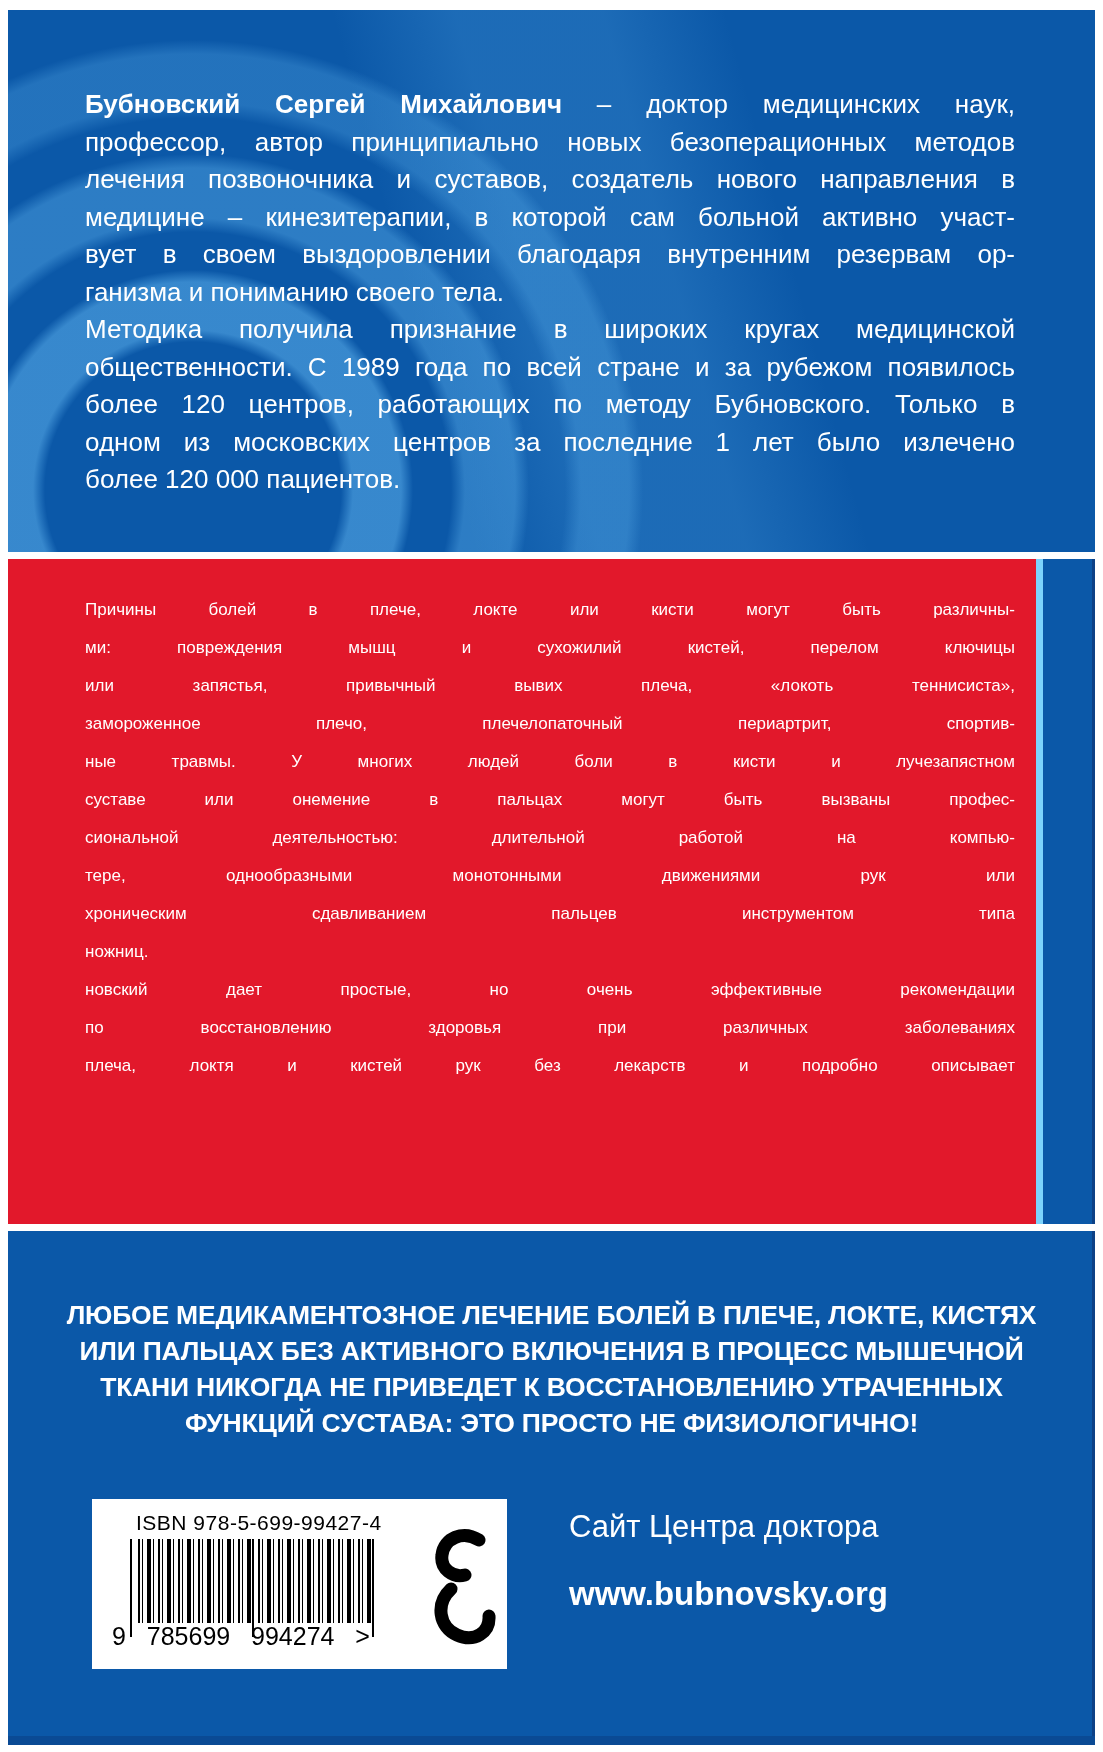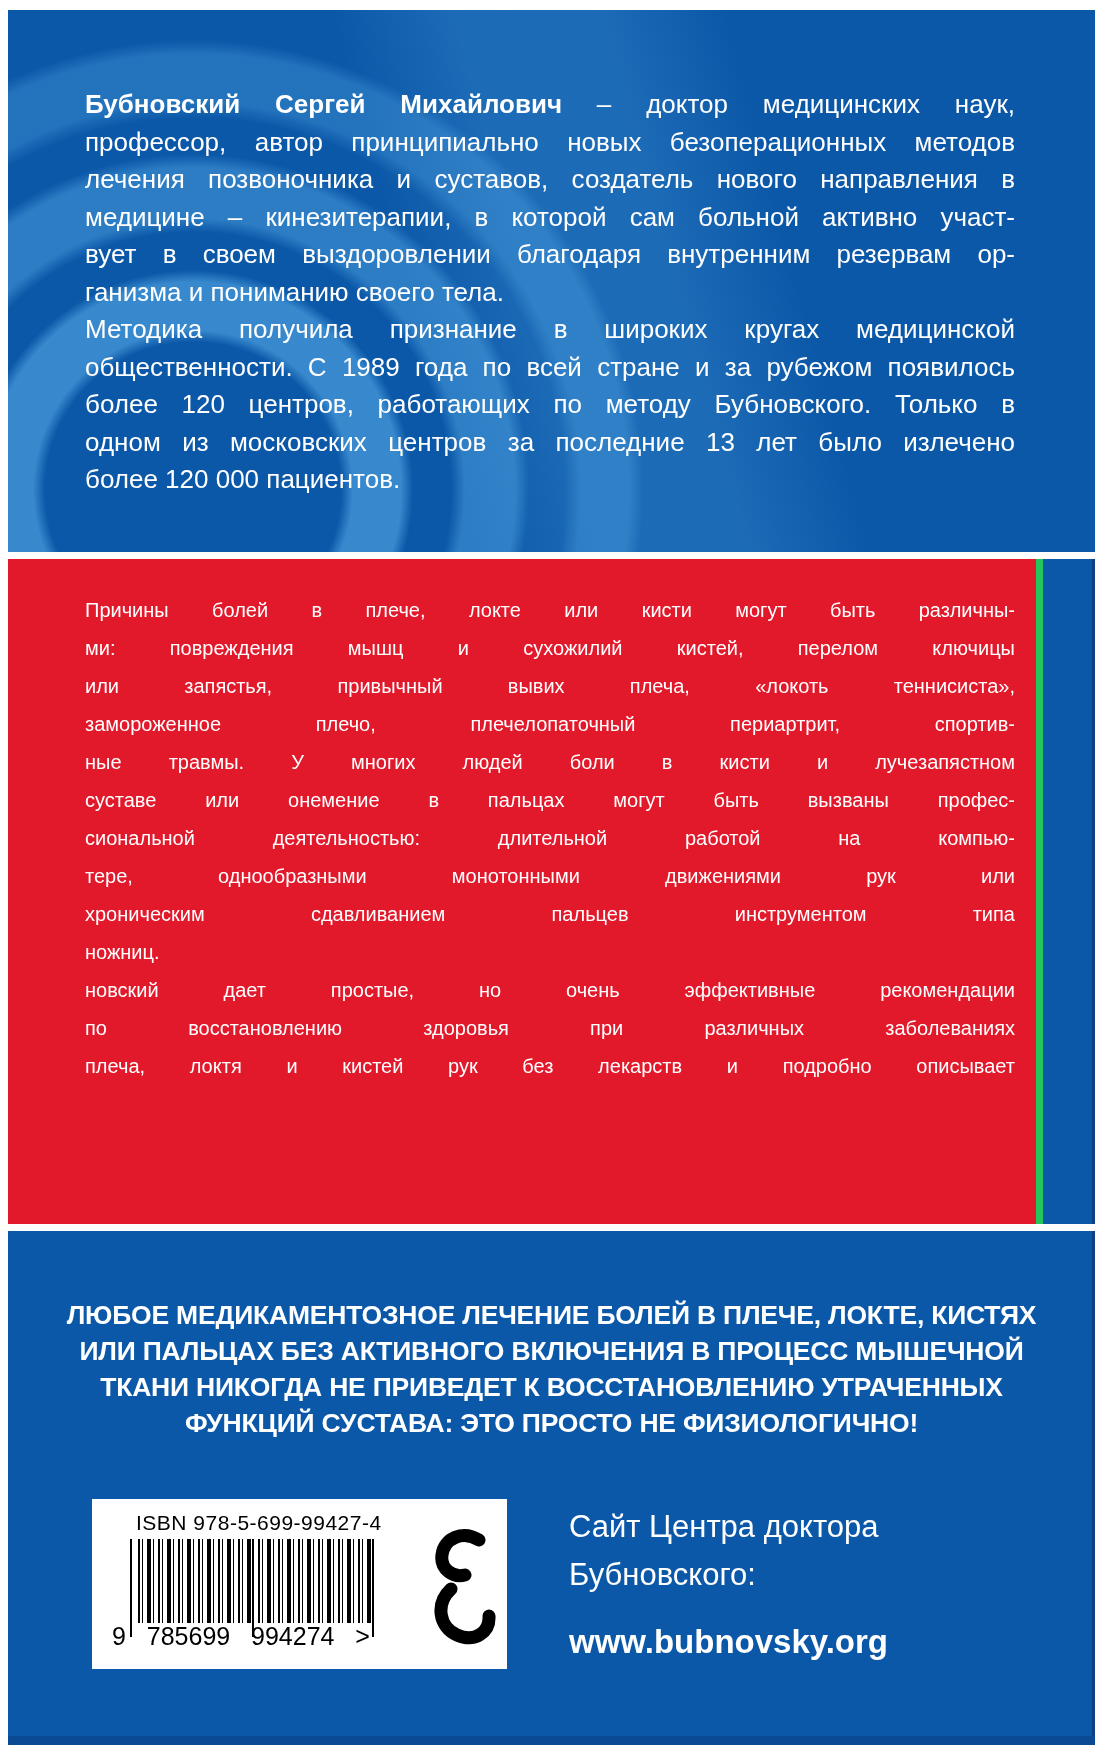--- a/index.html
+++ b/index.html
@@ -21,23 +21,23 @@
         rgba(92,176,236,0) 450px),
       linear-gradient(75deg, rgba(92,176,236,0) 38%, rgba(92,176,236,.22) 48% 60%, rgba(92,176,236,0) 70%);
     background-color:#0b58a8;}
   .bio{padding:76px 80px 0 77px;color:#ffffff;font-size:26px;line-height:37.5px;}
   .jline{text-align:justify;text-align-last:justify;overflow:hidden;white-space:normal;}
   .jline.last{text-align-last:left;}
   .bio b{font-weight:700;}
   
   .divider{height:7px;background:#ffffff;}
   
-  .red-section{height:665px;margin-right:52px;border-right:7px solid #22c55e;
+  .red-section{height:665px;margin-right:52px;border-right:7px solid #7dd3fc;
                background:#e2182b;box-sizing:border-box;
-               padding:32px 21px 0 77px;color:#ffffff;font-size:20px;line-height:38px;}
+               padding:32px 21px 0 77px;color:#ffffff;font-size:17px;line-height:38px;}
   
   .bottom-section{height:514px;}
   .banner{width:1000px;margin:0 auto;padding-top:66px;color:#ffffff;
           font-weight:700;font-size:26.5px;line-height:36px;letter-spacing:-0.2px;}
   .banner .jline,.banner .jline.last{text-align:center;text-align-last:center;}
   
   .footer{display:flex;margin-top:58px;padding-left:84px;align-items:flex-start;}
   .isbn-card{width:415px;height:170px;background:#ffffff;box-sizing:border-box;
              display:flex;padding:12px 12px 8px 20px;gap:47px;}
   .barcode-col{width:268px;display:flex;flex-direction:column;}
@@ -70,21 +70,21 @@
             <div class="jline">профессор, автор принципиально новых безоперационных методов</div>
             <div class="jline">лечения позвоночника и суставов, создатель нового направления в</div>
             <div class="jline">медицине – кинезитерапии, в которой сам больной активно участ-</div>
             <div class="jline">вует в своем выздоровлении благодаря внутренним резервам ор-</div>
             <div class="jline last">ганизма и пониманию своего тела.</div>
           </div>
         <div>
             <div class="jline">Методика получила признание в широких кругах медицинской</div>
             <div class="jline">общественности. С 1989 года по всей стране и за рубежом появилось</div>
             <div class="jline">более 120 центров, работающих по методу Бубновского. Только в</div>
-            <div class="jline">одном из московских центров за последние 13 лет было излечено</div>
+            <div class="jline">одном из московских центров за последние 1 лет было излечено</div>
             <div class="jline last">более 120 000 пациентов.</div>
           </div>
       </div>
     </div>
 
     <div class="divider"></div>
 
     <div class="red-section">
       <div>
           <div class="jline">Причины болей в плече, локте или кисти могут быть различны-</div>
@@ -136,21 +136,20 @@
             <svg width="70" height="118" viewBox="0 0 70 118">
               <path d="M52 13 C36 3 17 11 15 28 C13 42 26 51 38 48" fill="none" stroke="#000000" stroke-width="13" stroke-linecap="round"></path>
               <path d="M24 62 C8 77 12 100 30 108 C48 116 63 105 62 89" fill="none" stroke="#000000" stroke-width="13" stroke-linecap="round"></path>
             </svg>
           </div>
         </div>
 
         <div class="site-info">
           <div>
               <div class="jline">Сайт Центра доктора</div>
-              <div class="jline last">Бубновского:</div>
             </div>
           <div class="site-url">www.bubnovsky.org</div>
         </div>
       </div>
     </div>
 
   </div>
 </div>
 
 </body></html>

